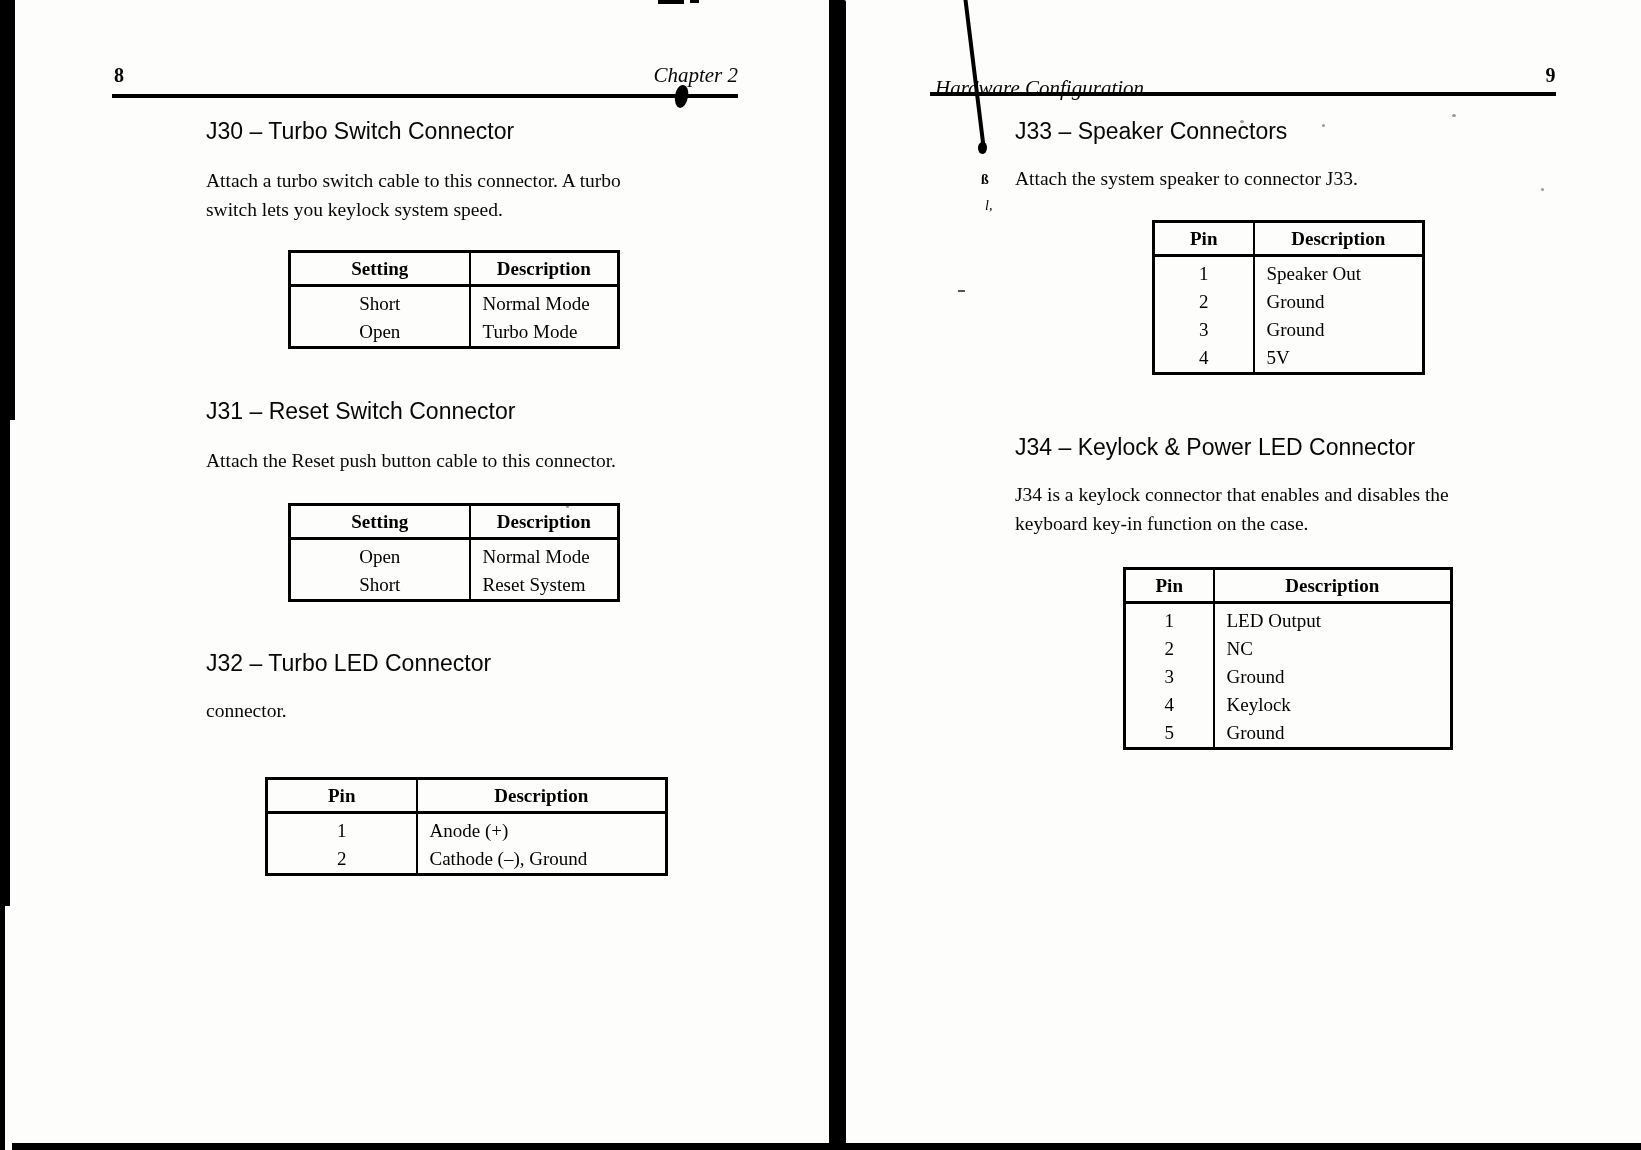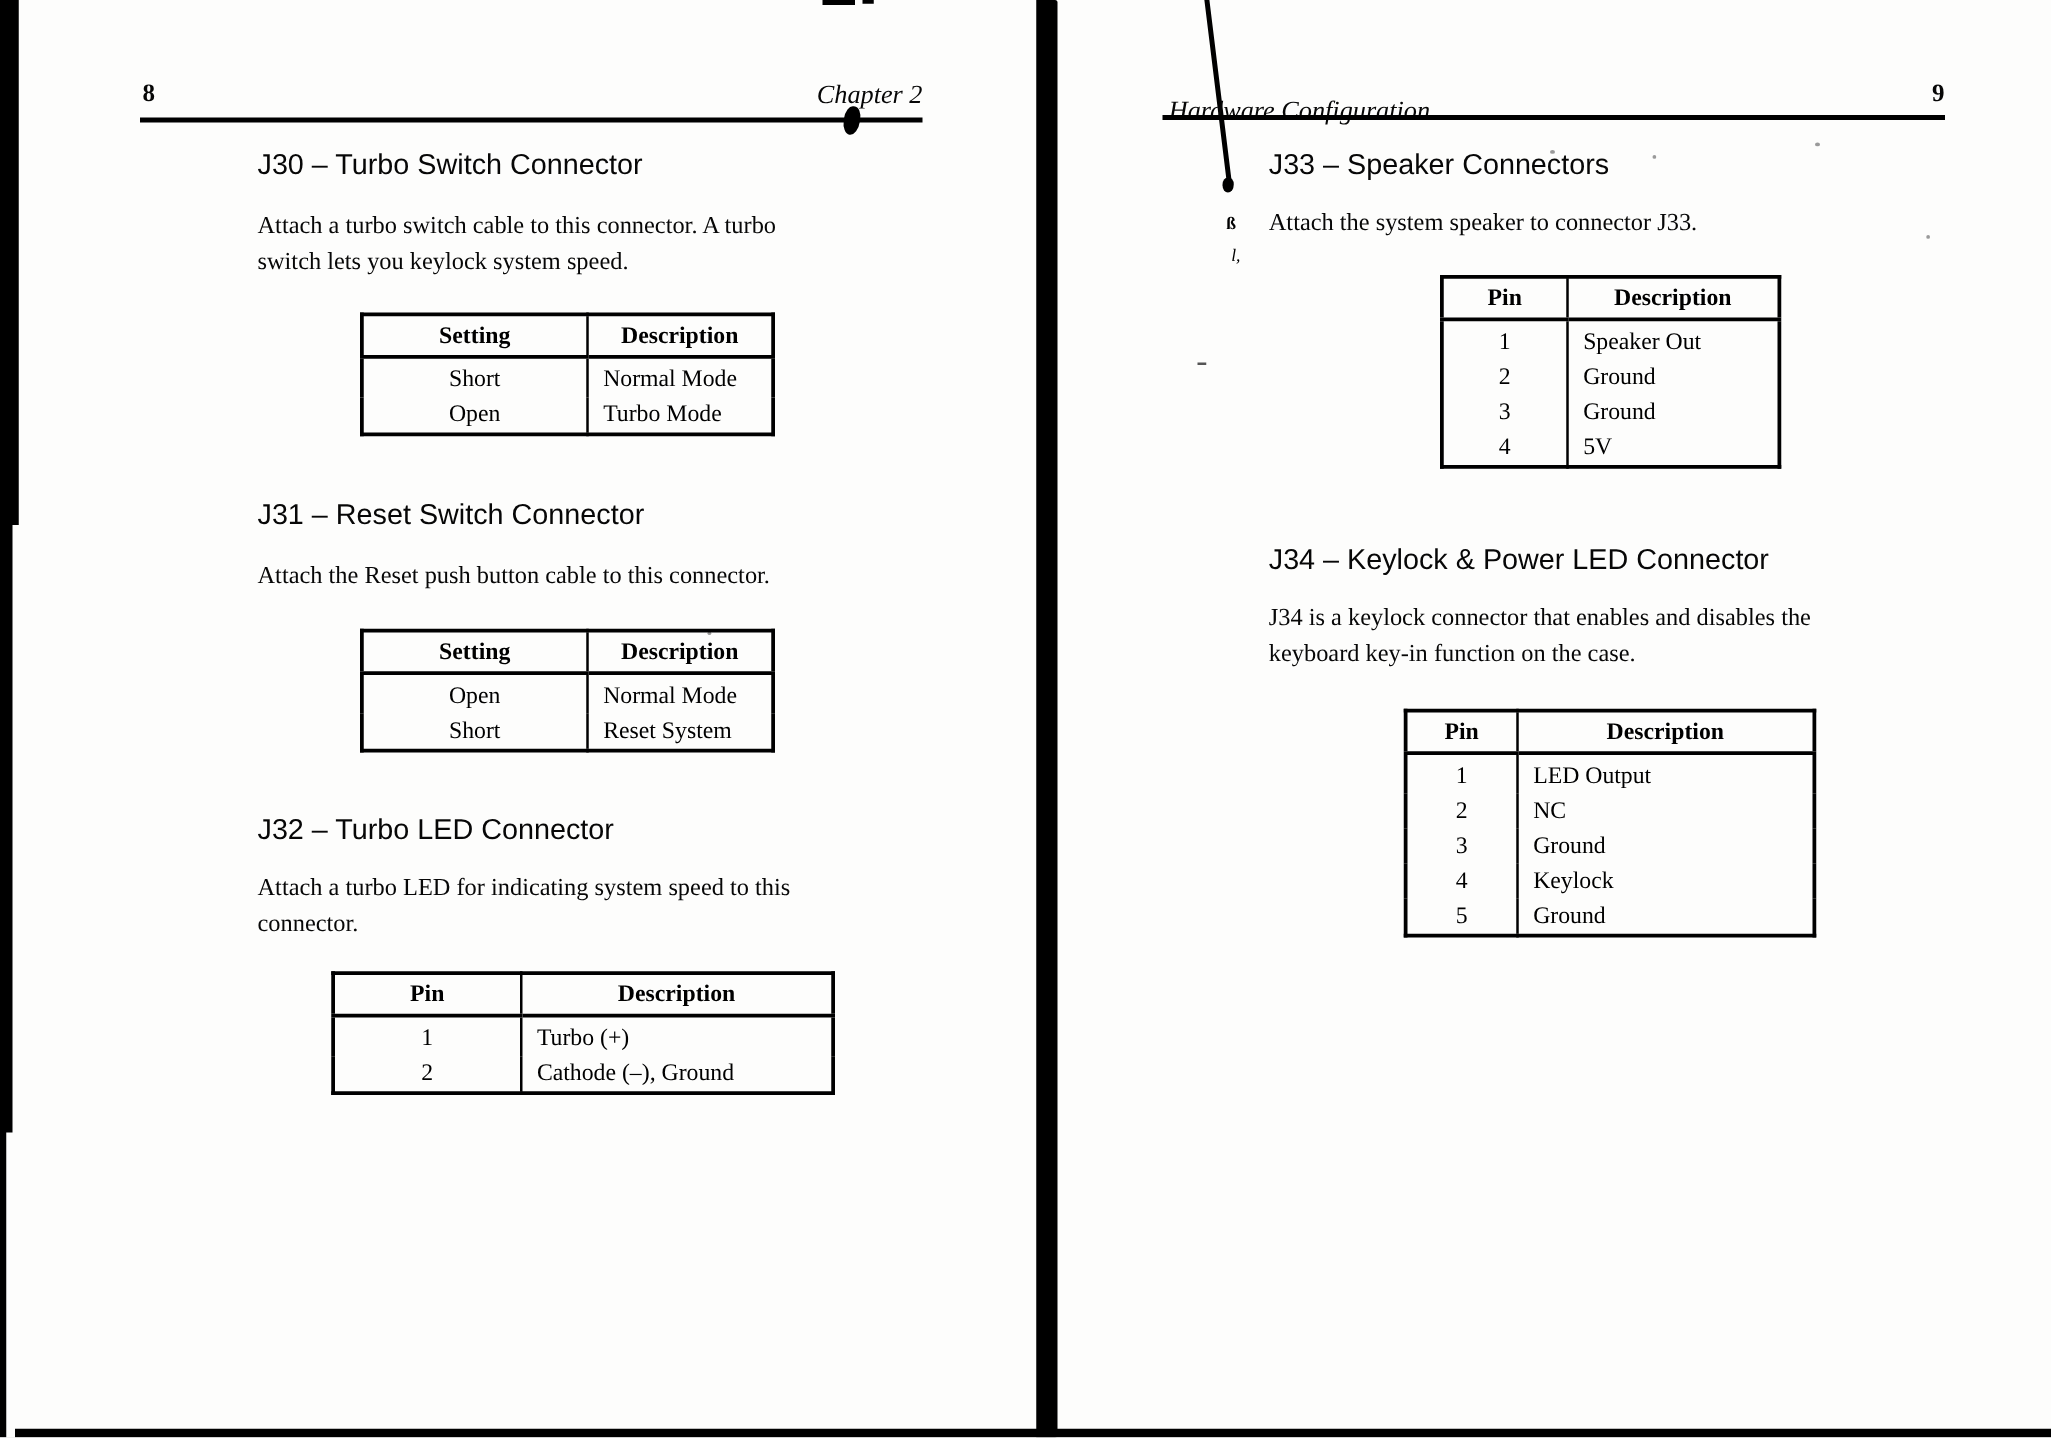--- a/index.html
+++ b/index.html
@@ -116,36 +116,35 @@
       </tr>
       <tr>
         <td>Short</td>
         <td>Reset System</td>
       </tr>
     </tbody>
       </table>
 
     <h2 class="sec-title" style="left:206px;top:650px;margin:0;">J32 – Turbo LED Connector</h2>
     <div class="body-line" style="left:206px;top:696px;">
-      <div>Attach a turbo LED for indicating system speed to this</div>
       <div>connector.</div>
     </div>
     <table class="ctable" style="left:265px;top:777px;width:400px;">
       <colgroup>
           <col style="width:150px">
           <col style="width:250px">
         </colgroup>
       <tbody>
           <tr>
         <th>Pin</th>
         <th>Description</th>
       </tr>
       <tr class="first">
         <td>1</td>
-        <td>Turbo (+)</td>
+        <td>Anode (+)</td>
       </tr>
       <tr>
         <td>2</td>
         <td>Cathode (–), Ground</td>
       </tr>
     </tbody>
       </table>
   </section>
 
   <section>

